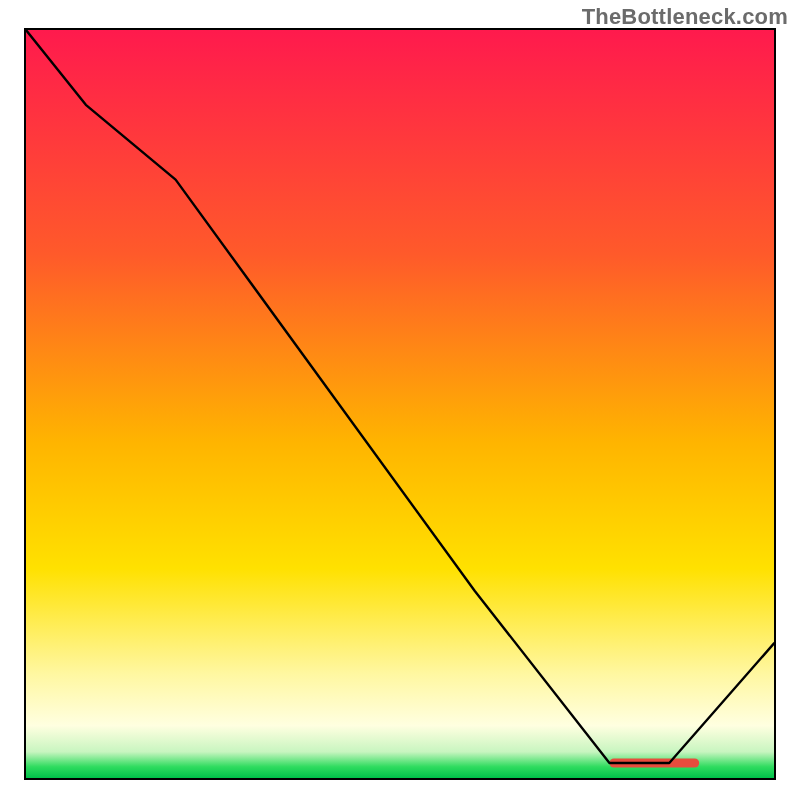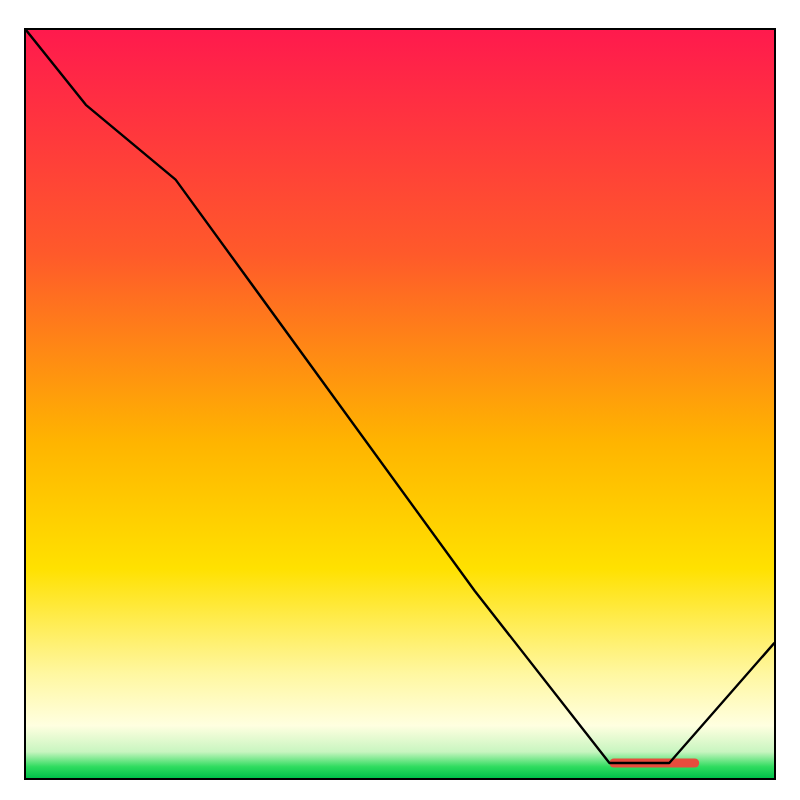--- a/index.html
+++ b/index.html
@@ -39,20 +39,21 @@
     display: block;
     width: 100%;
     height: 100%;
   }
 </style>
 </head>
 <body>
 
 <div class="stage">
 
+  <div class="watermark">TheBottleneck.com</div>
 
   <div class="plot-wrap">
     <svg class="canvas" viewBox="0 0 1000 1000" preserveAspectRatio="none">
       <defs>
         <linearGradient id="heat" x1="0" y1="0" x2="0" y2="1">
             <stop offset="0%" stop-color="#ff1a4d"></stop>
             <stop offset="30%" stop-color="#ff5a2a"></stop>
             <stop offset="55.00000000000001%" stop-color="#ffb400"></stop>
             <stop offset="72%" stop-color="#ffe100"></stop>
             <stop offset="86%" stop-color="#fff7a0"></stop>

